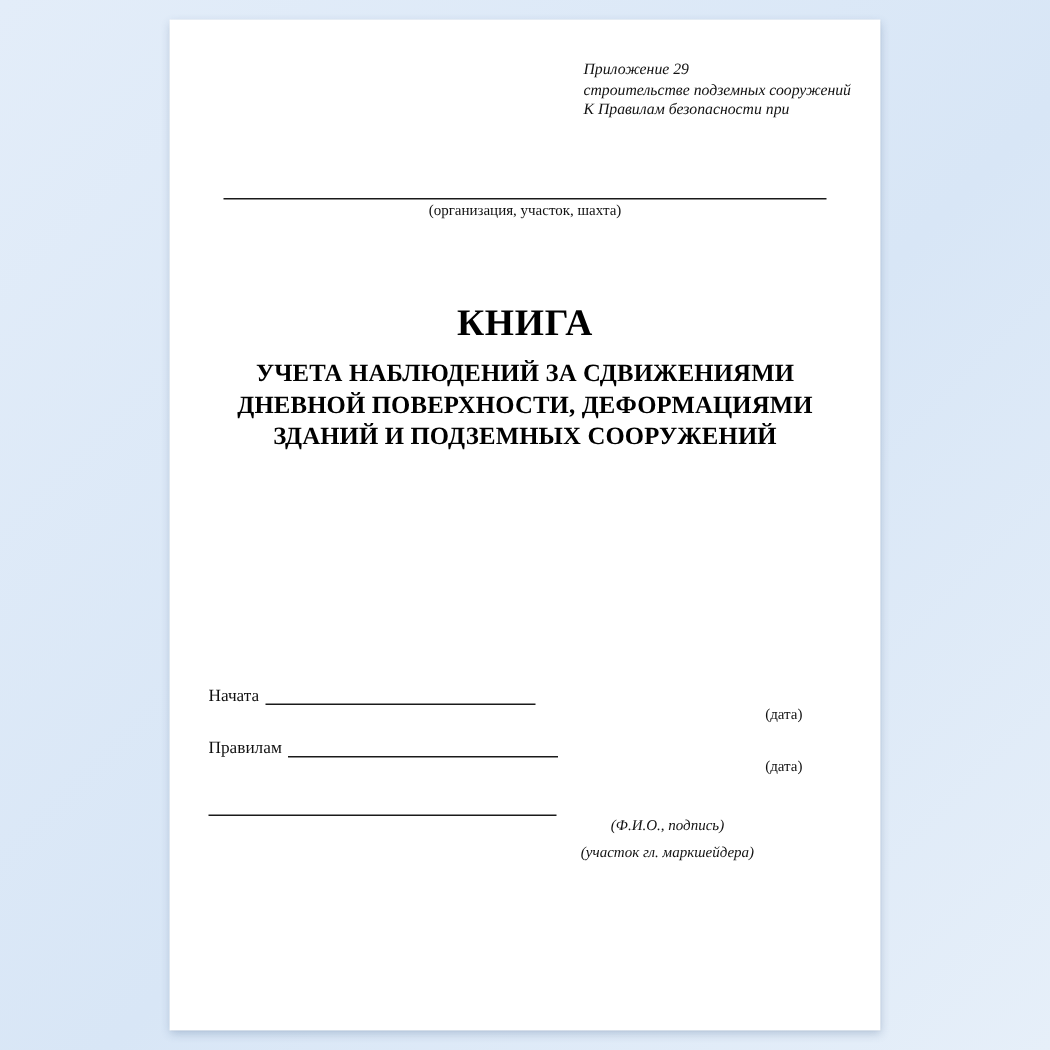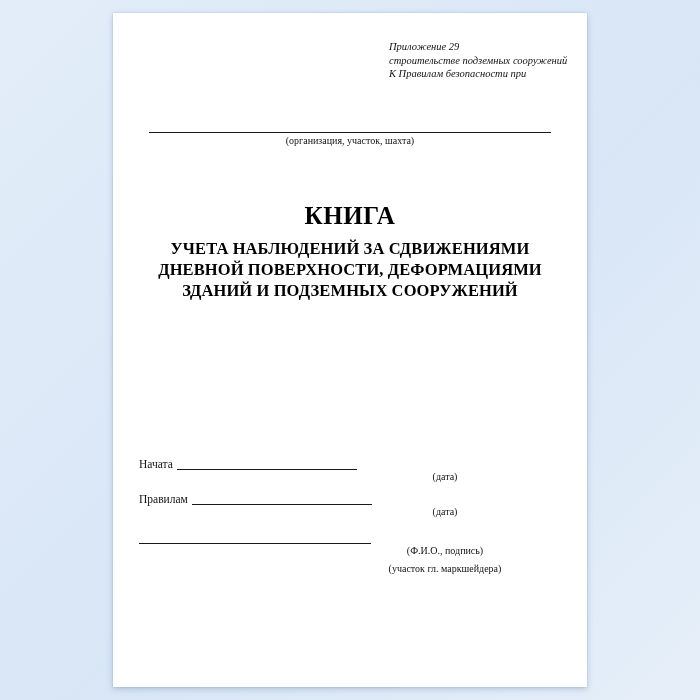--- a/index.html
+++ b/index.html
@@ -107,25 +107,27 @@
   .fcap {
     text-align: center;
     font-size: 10px;
     line-height: 13px;
     color: #111;
   }
   .cap-right-180 {
     width: 180px;
     margin-left: auto;
     margin-right: 26px;
+    text-align: right;
   }
   .cap-right-232 {
     width: 232px;
     margin-left: auto;
     margin-right: 0px;
+    font-style: italic;
   }
   .gap-sm { height: 5px; }
   .gap-md { height: 9px; }
 </style>
 </head>
 <body>
 
 <div id="stage">
 
   <div class="page">

